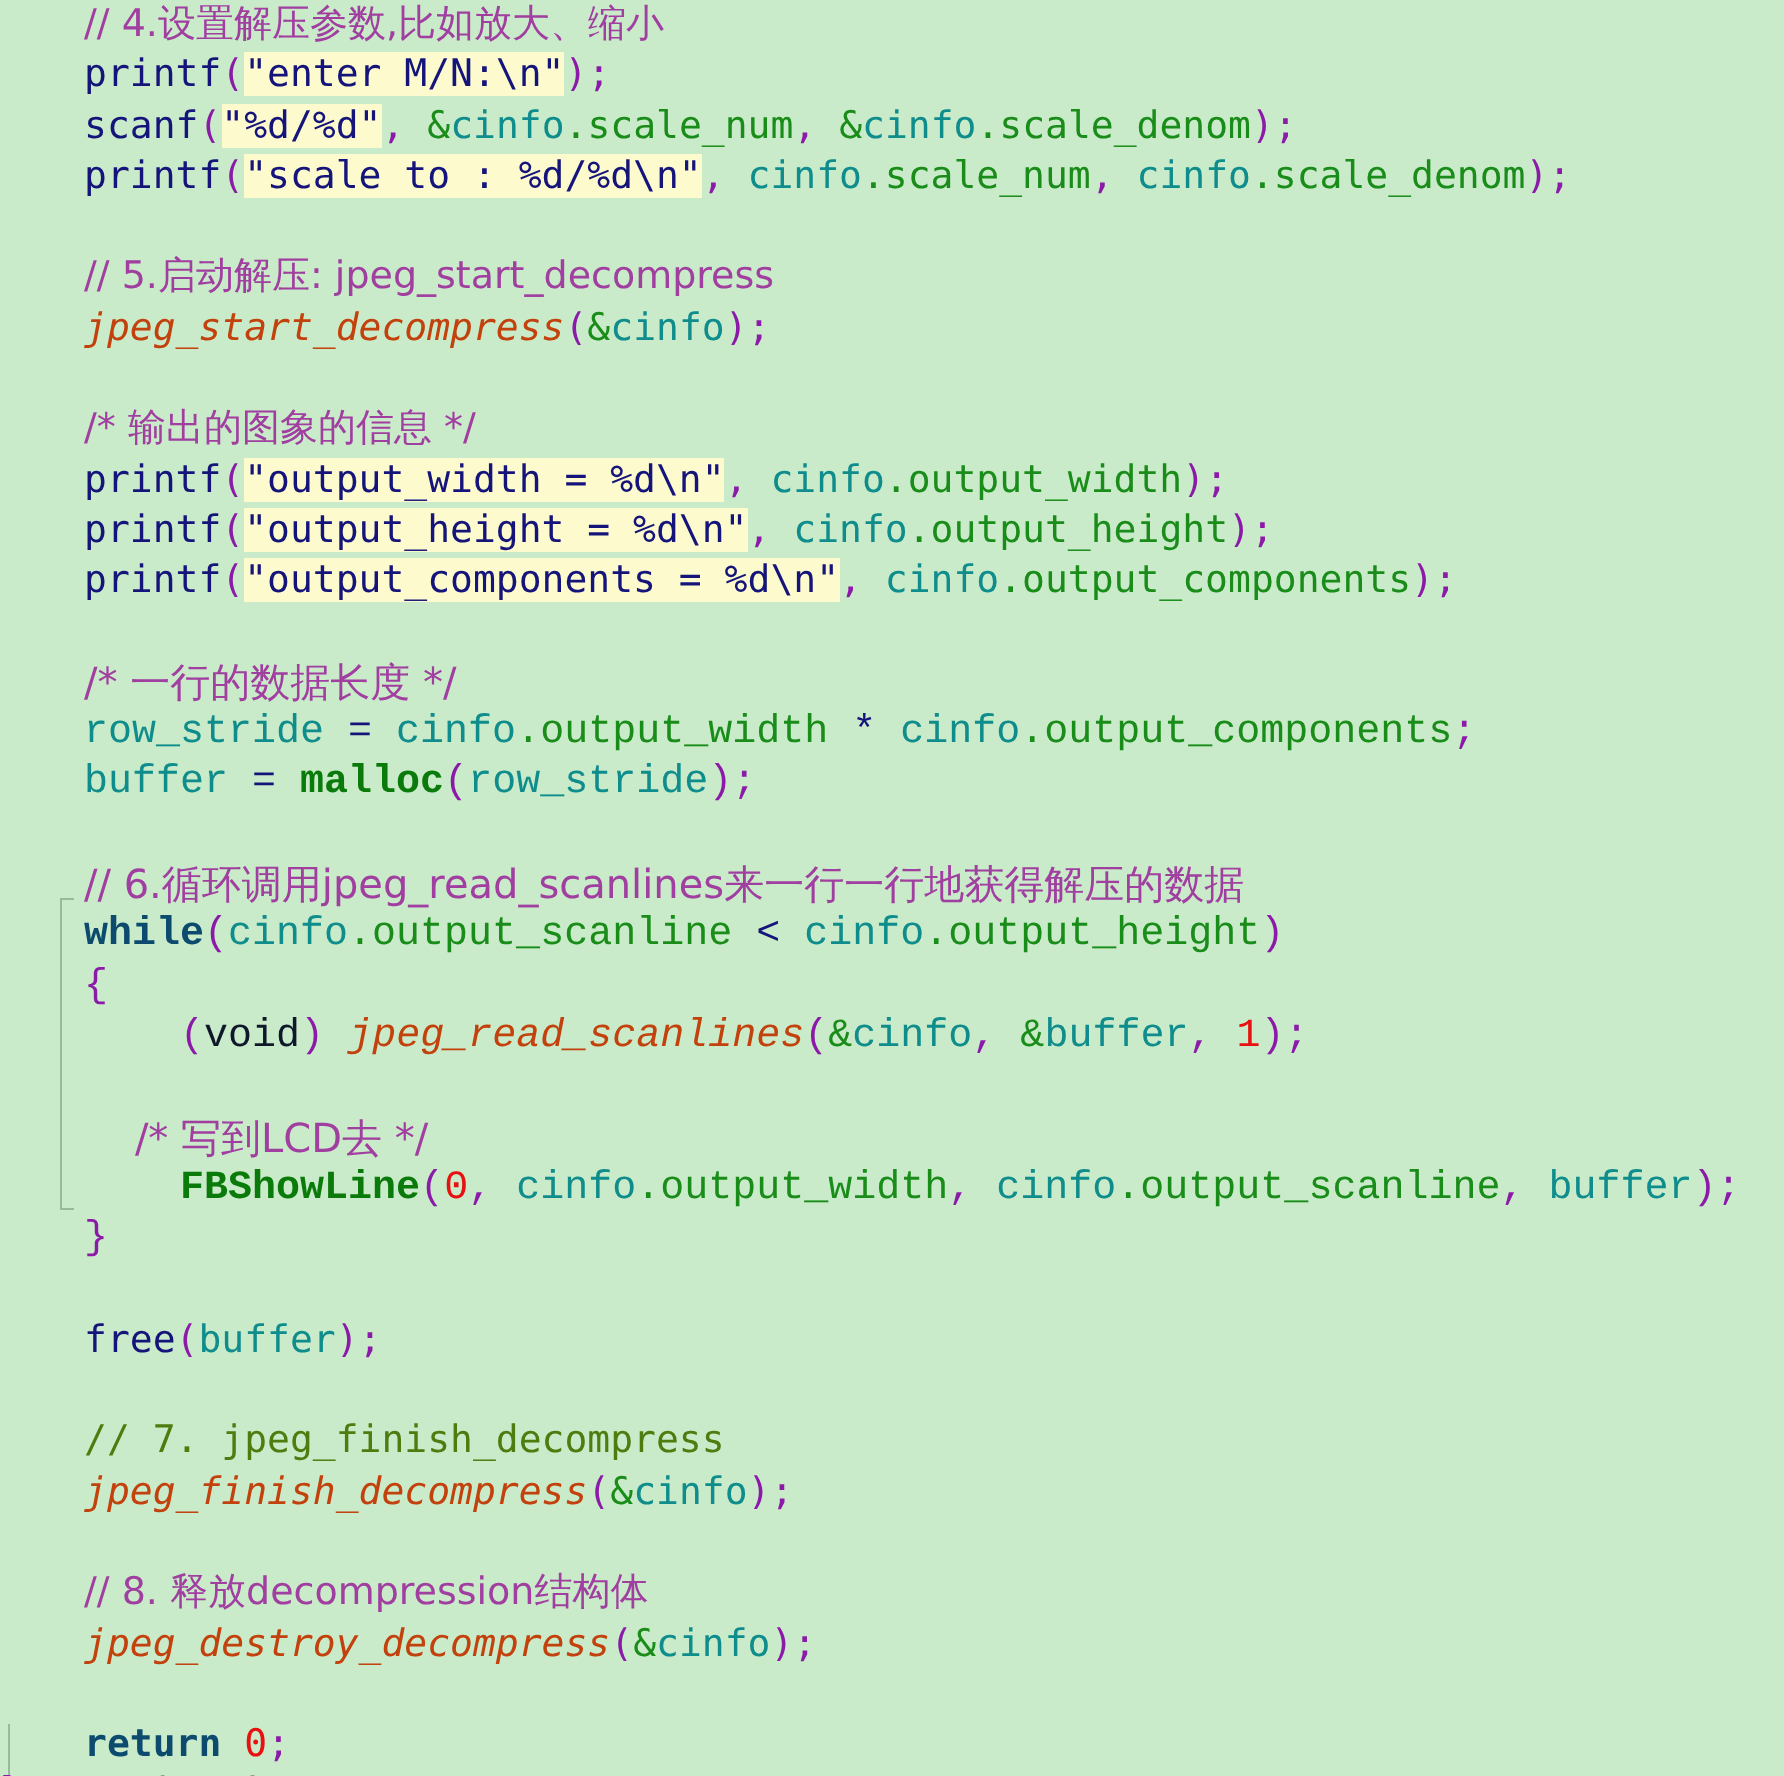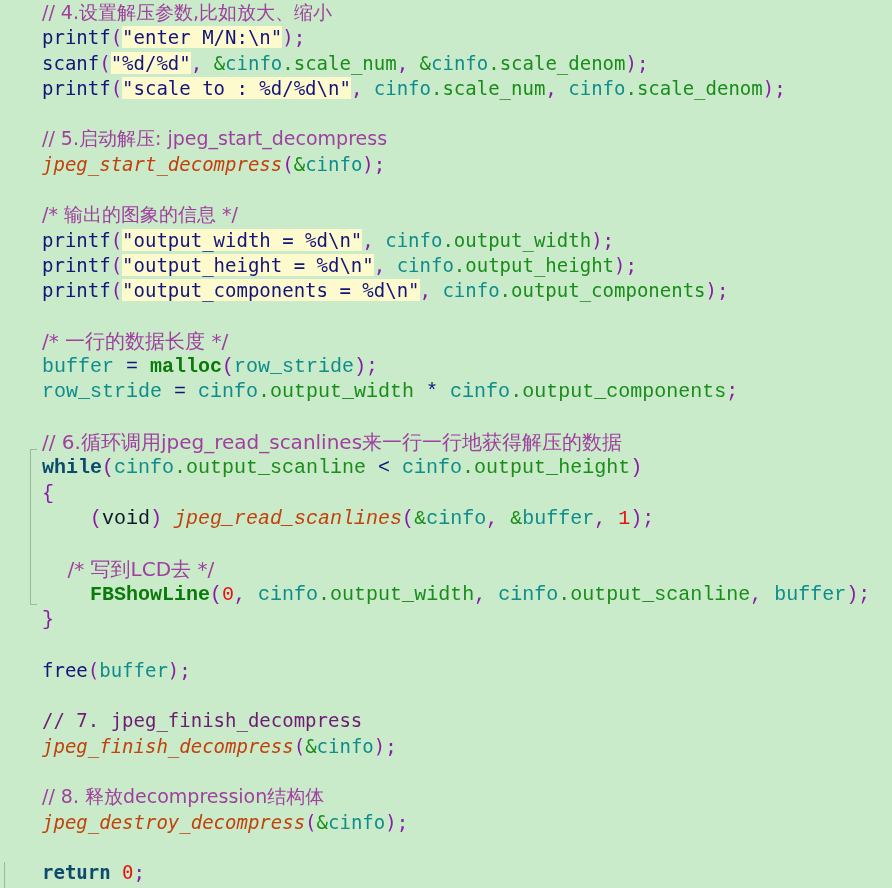--- a/index.html
+++ b/index.html
@@ -43,21 +43,21 @@
 
   
   .line.narrow {
     font-family: "Liberation Mono", monospace;
     font-size: 20px;
   }
 
   .line.nopad { padding-left: 0; }
 
   
-  .cmt      { color: #701a75; margin-top: 45px; }         
+  .cmt      { color: #4d7c0f; margin-top: 45px; }         
   .cmt-cjk  { color: #a13fa1; font-family: "DejaVu Sans", sans-serif; margin-top: 32px; }
   .fn       { color: #14147a; }         
   .fn-b     { color: #0a7a0a; font-weight: bold; }  
   .lib      { color: #c2410c; font-style: italic; }         
   .kw       { color: #0c4a6e; font-weight: bold; }  
   .punc     { color: #8c1aa8; }         
   .var      { color: #0f8c8c; }         
   .mem      { color: #1a8c1a; }         
   .num      { color: #e81010; }         
   .op       { color: #14147a; }         
@@ -115,23 +115,23 @@
     <div class="line"><span class="fn">printf</span><span class="punc">(</span><span class="str">"output_width = %d\n"</span><span class="punc">,</span><span class="var"> cinfo</span><span class="mem">.output_width</span><span class="punc">);</span></div>
 
     <div class="line"><span class="fn">printf</span><span class="punc">(</span><span class="str">"output_height = %d\n"</span><span class="punc">,</span><span class="var"> cinfo</span><span class="mem">.output_height</span><span class="punc">);</span></div>
 
     <div class="line"><span class="fn">printf</span><span class="punc">(</span><span class="str">"output_components = %d\n"</span><span class="punc">,</span><span class="var"> cinfo</span><span class="mem">.output_components</span><span class="punc">);</span></div>
 
     <div class="line">&nbsp;</div>
 
     <div class="line narrow"><span class="cmt-cjk">/* 一行的数据长度 */</span></div>
 
+    <div class="line narrow"><span class="var">row_stride</span><span class="op"> = </span><span class="var">cinfo</span><span class="mem">.output_width</span><span class="op"> * </span><span class="var">cinfo</span><span class="mem">.output_components</span><span class="punc">;</span></div>
+
     <div class="line narrow"><span class="var">buffer</span><span class="op"> = </span><span class="fn-b">malloc</span><span class="punc">(</span><span class="var">row_stride</span><span class="punc">);</span></div>
-
-    <div class="line narrow"><span class="var">row_stride</span><span class="op"> = </span><span class="var">cinfo</span><span class="mem">.output_width</span><span class="op"> * </span><span class="var">cinfo</span><span class="mem">.output_components</span><span class="punc">;</span></div>
 
     <div class="line narrow">&nbsp;</div>
 
     <div class="line narrow"><span class="cmt-cjk">// 6.循环调用jpeg_read_scanlines来一行一行地获得解压的数据</span></div>
 
     <div class="line narrow"><span class="kw">while</span><span class="punc">(</span><span class="var">cinfo</span><span class="mem">.output_scanline</span><span class="op"> &lt; </span><span class="var">cinfo</span><span class="mem">.output_height</span><span class="punc">)</span></div>
 
     <div class="line narrow"><span class="punc">{</span></div>
 
     <div class="line narrow"><span class="cast">    (</span><span class="castw">void</span><span class="cast">)</span> <span class="lib">jpeg_read_scanlines</span><span class="punc">(</span><span class="mem">&amp;</span><span class="var">cinfo</span><span class="punc">,</span><span class="mem"> &amp;</span><span class="var">buffer</span><span class="punc">,</span> <span class="num">1</span><span class="punc">);</span></div>

